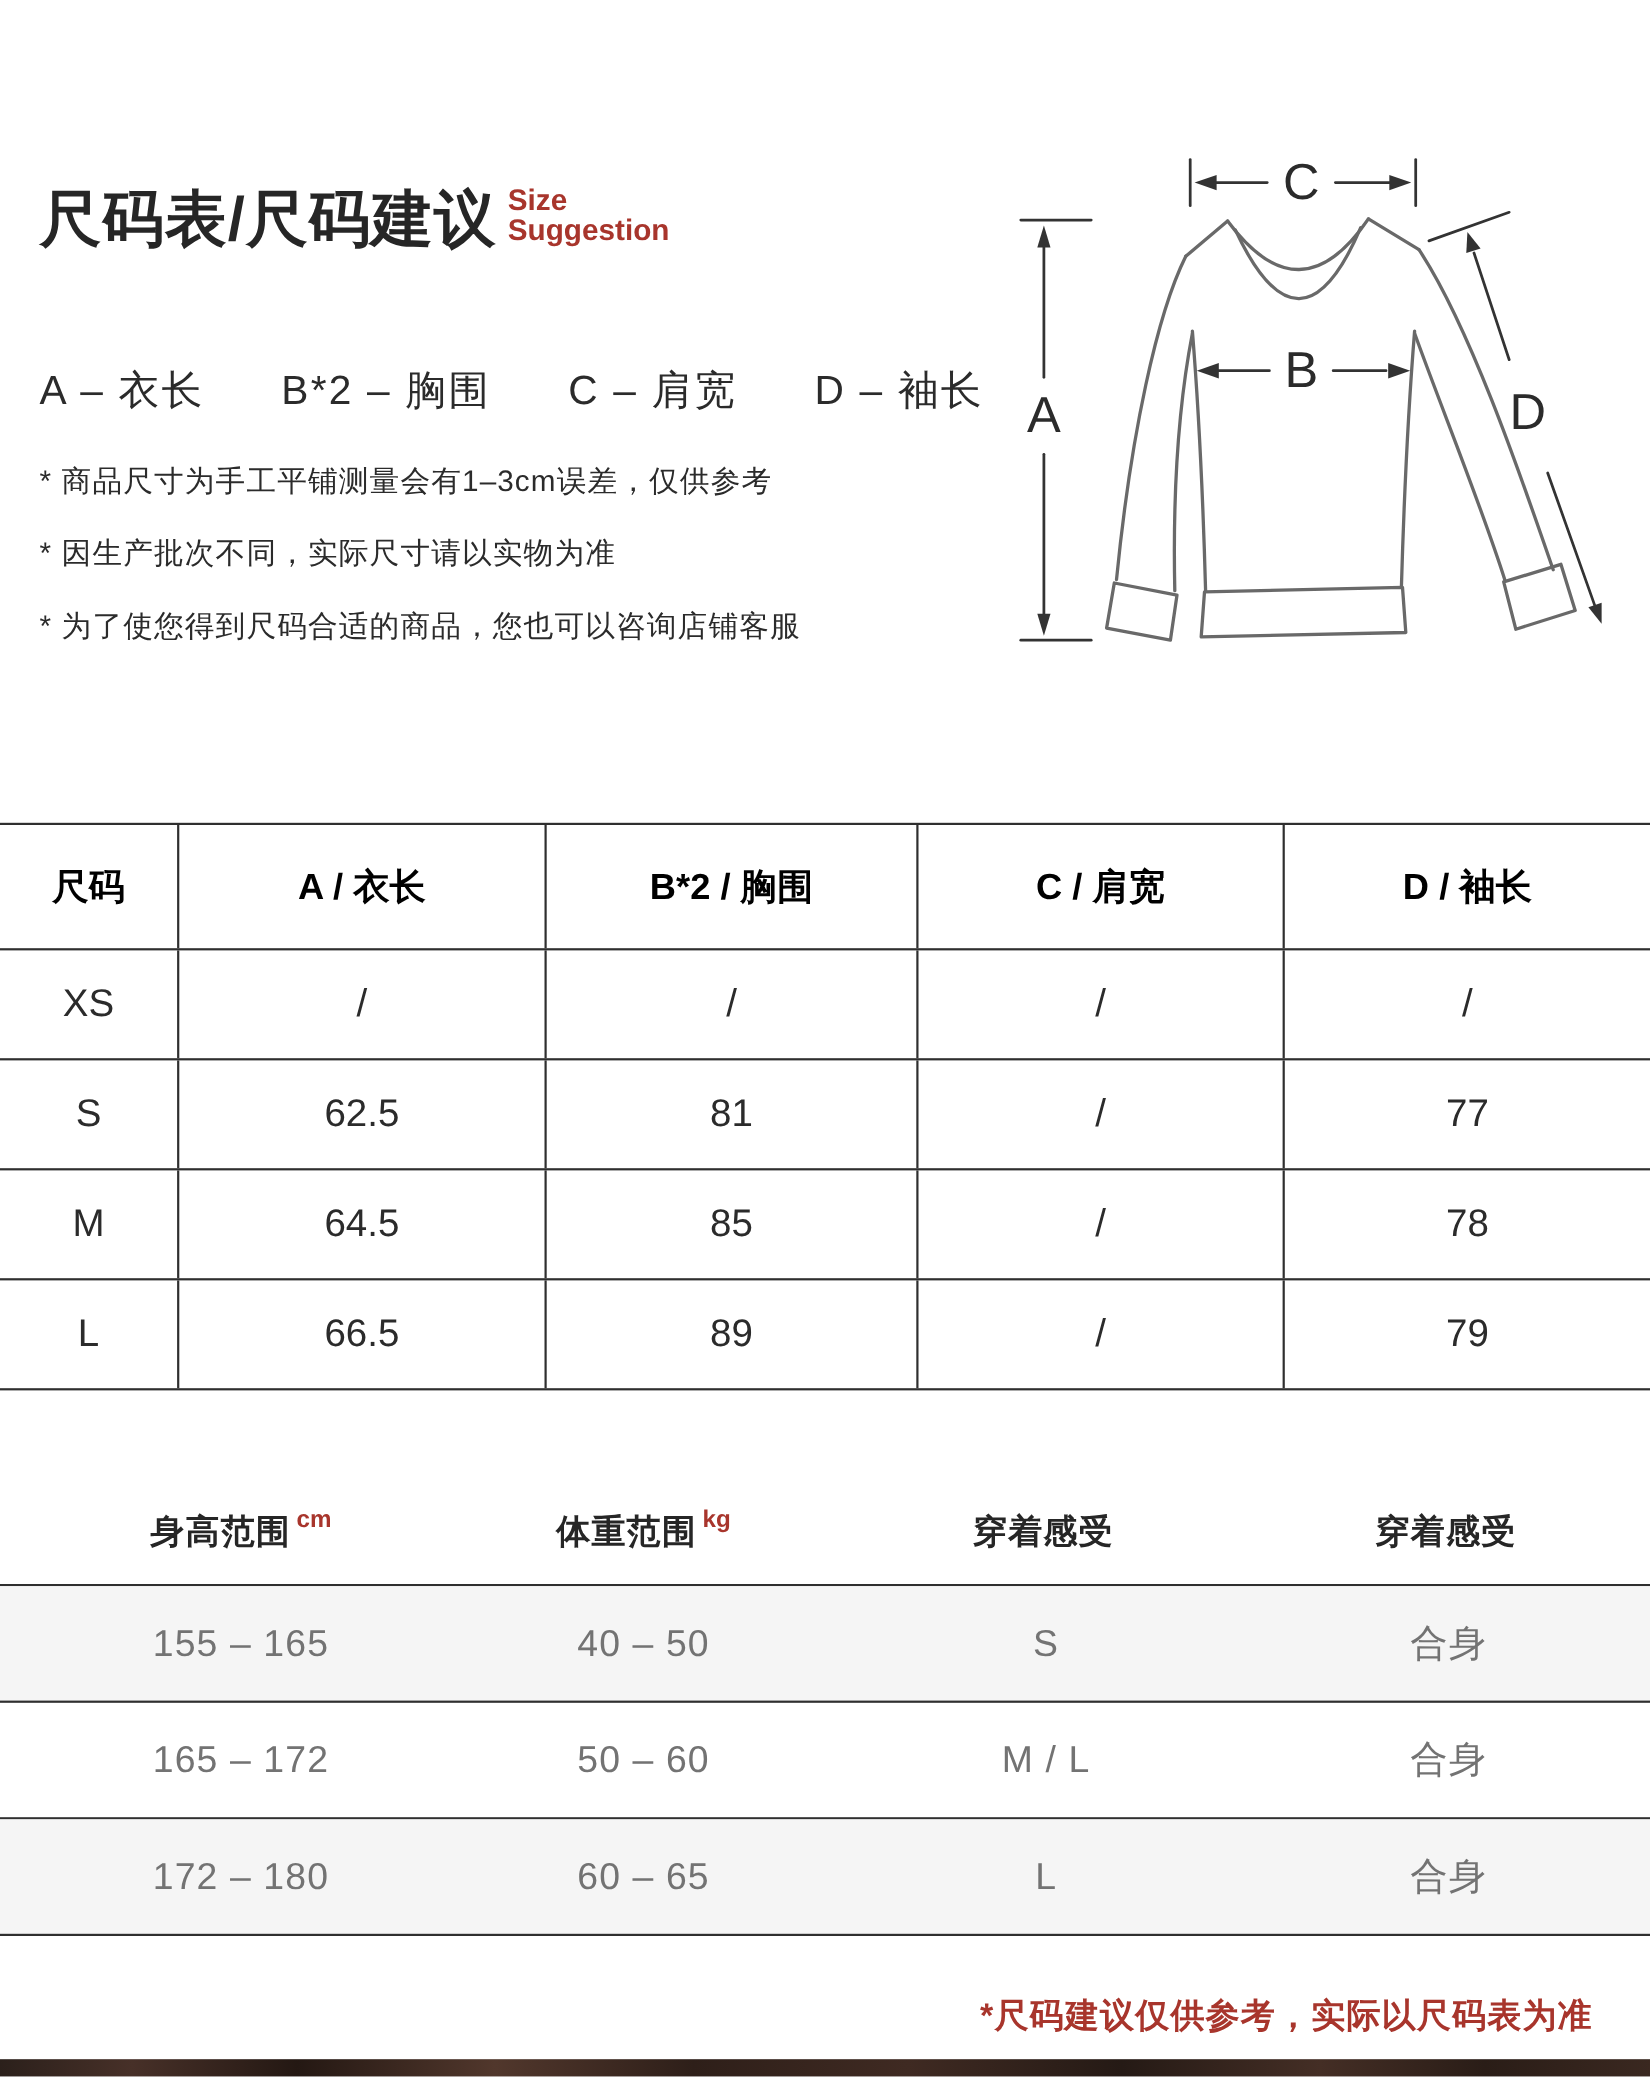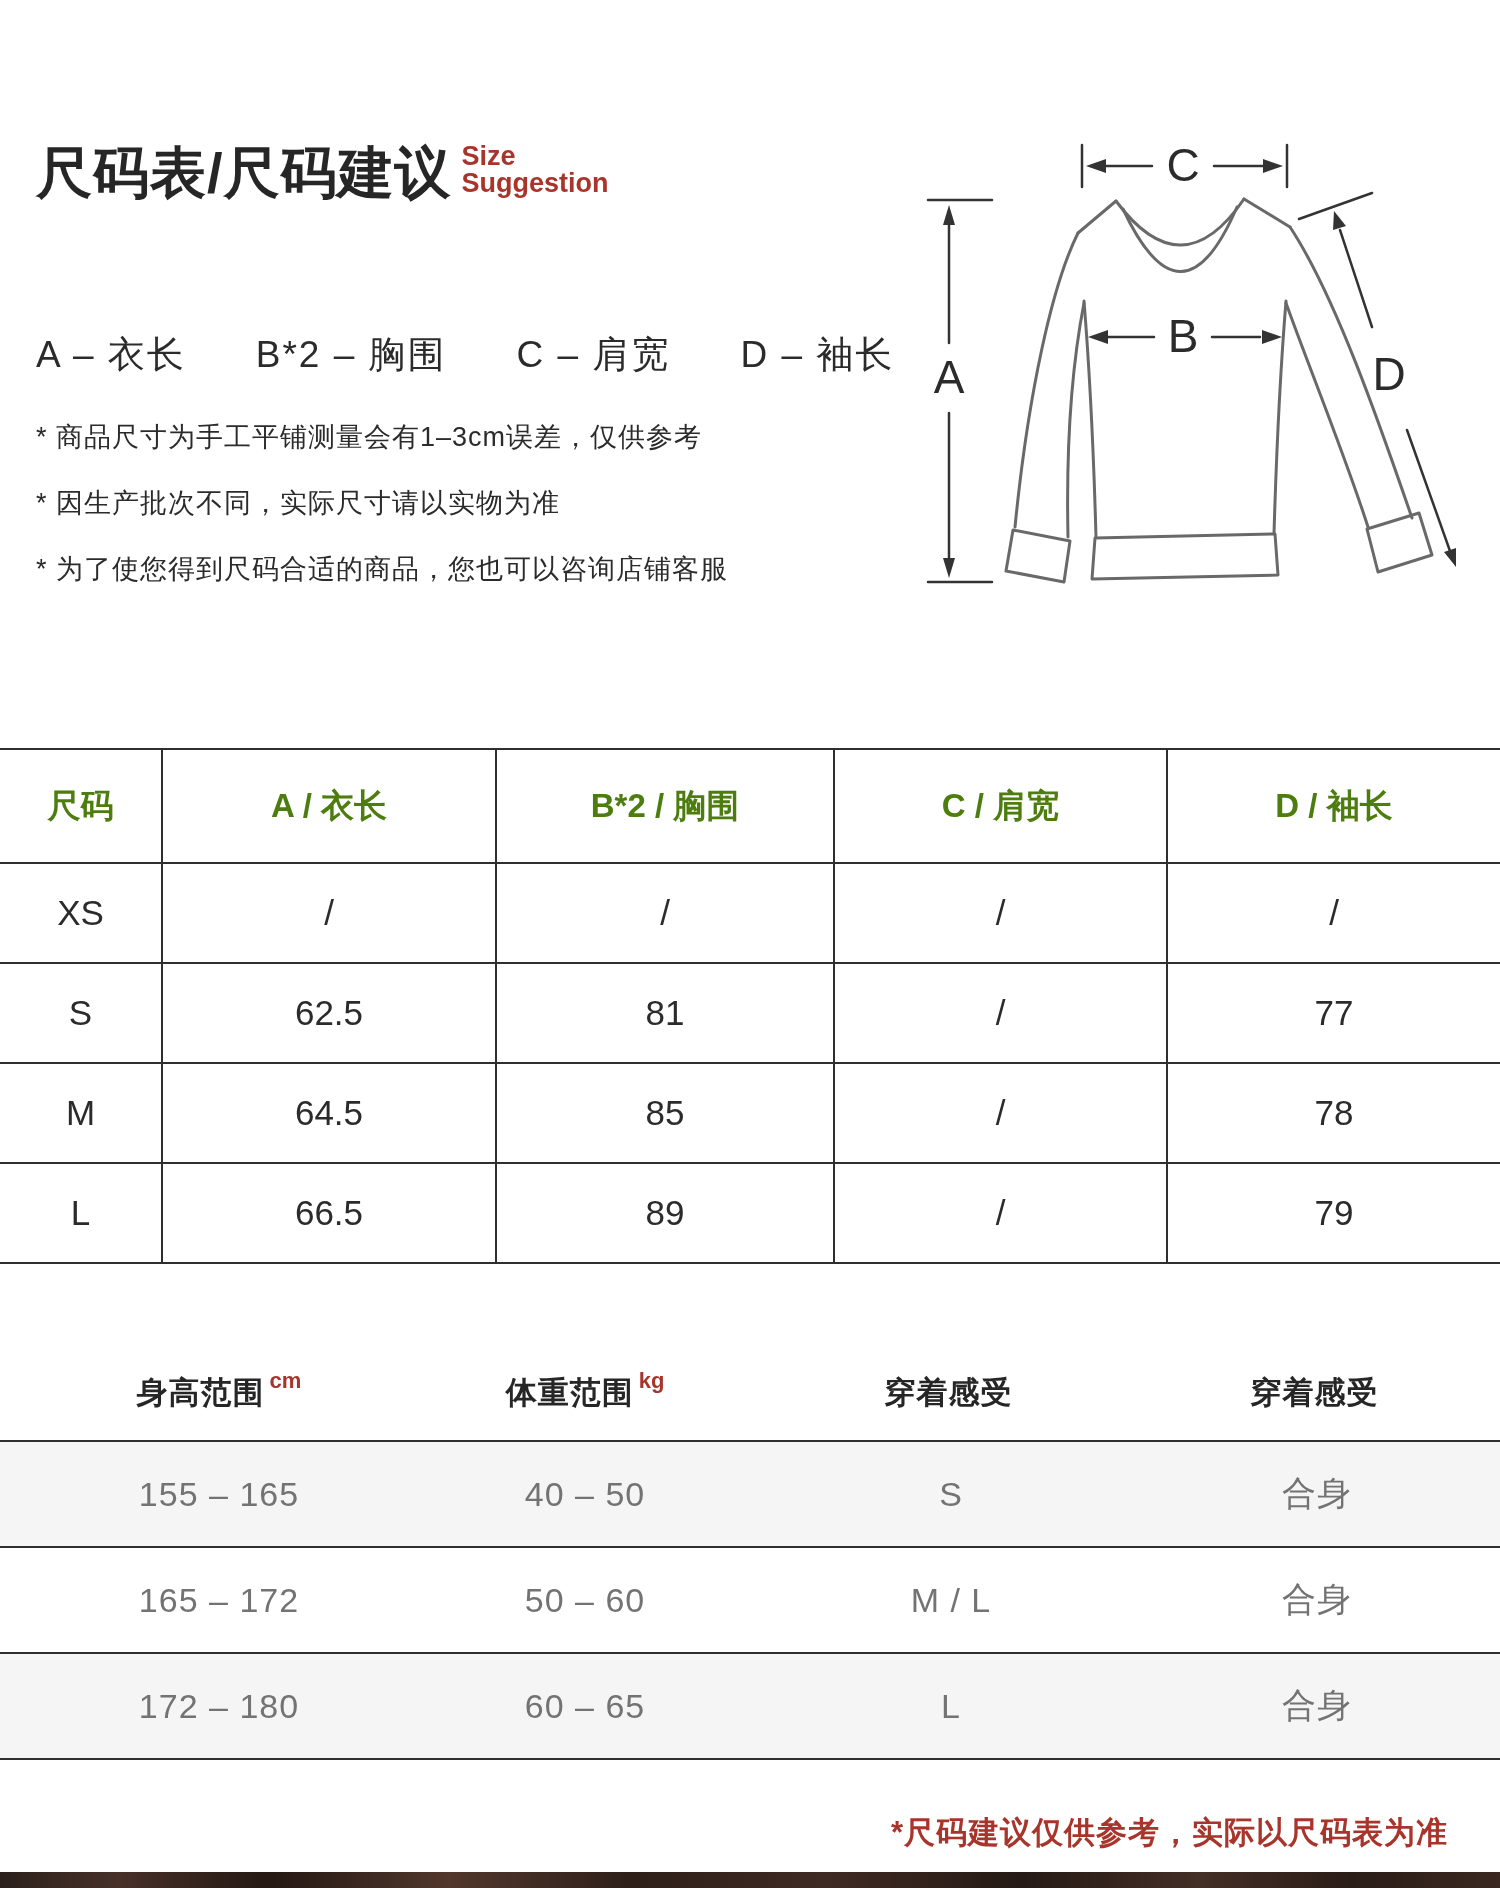--- a/index.html
+++ b/index.html
@@ -4,21 +4,21 @@
 <style>
   html,body { margin:0; padding:0; background:#ffffff; }
   .page {
     position:relative; width:1500px; height:1888px; background:#ffffff;
     overflow:hidden; font-family:"Liberation Sans","DejaVu Sans",sans-serif;
     color:#272727;
   }
 
   
   .title-row { position:absolute; left:36px; top:142px; display:flex; align-items:flex-end; }
-  .page-title { font-size:56px; font-weight:700; letter-spacing:1px; color:#262626; line-height:1.1; }
+  .page-title { font-size:56px; font-weight:700; letter-spacing:1px; color:#262626; line-height:1.1;margin-top:26px; }
   .subtitle { color:#a8352c; font-size:27px; font-weight:700; line-height:1.02; margin-left:10px; padding-bottom:6px; }
 
   
   .legend { position:absolute; left:36px; top:330px; display:flex; gap:70px; font-size:37px; color:#2b2b2b; letter-spacing:2px; }
 
   
   .notes { position:absolute; left:36px; top:404px; font-size:27px; color:#2b2b2b; letter-spacing:1px; }
   .notes div { height:66px; line-height:66px; }
 
   
@@ -28,21 +28,21 @@
   .garment { stroke:#696969; stroke-width:3; fill:none; stroke-linejoin:round; stroke-linecap:round; }
   .dimlabel { fill:#2b2b2b; font-size:46px; font-family:"Liberation Sans","DejaVu Sans",sans-serif; text-anchor:middle; }
 
   
   .size-table { position:absolute; left:0; top:748px; width:1500px; border-top:2px solid #2f2f2f; }
   .st-row { display:grid; grid-template-columns:163fr 334fr 338fr 333fr 332fr; border-bottom:2px solid #2f2f2f; }
   .st-row.header { height:112px; }
   .st-row.data { height:98px; }
   .st-cell { display:flex; align-items:center; justify-content:center; border-right:2px solid #2f2f2f; font-size:35px; color:#2b2b2b; }
   .st-cell:last-child { border-right:none; }
-  .st-row.header .st-cell { font-size:33px; font-weight:600; color:#4d7c0f; }
+  .st-row.header .st-cell { font-size:33px; font-weight:600; color:#000000; }
 
   
   .sg-table { position:absolute; left:0; top:1346px; width:1500px; }
   .sg-row { display:grid; grid-template-columns:1fr 1fr 1fr 1fr;padding-left:36px; }
   .sg-row.header { height:94px; border-bottom:2px solid #2f2f2f; }
   .sg-row.data { height:104px; border-bottom:2px solid #2f2f2f; }
   .sg-row.data.shaded { background:#f5f5f5; }
   .sg-cell { display:flex; align-items:center; justify-content:center; font-size:34px; color:#737373; letter-spacing:1px; }
   .sg-row.header .sg-cell { font-size:31px; font-weight:600; color:#262626; align-items:center; }
   .sg-unit { font-size:22px; font-weight:700; color:#a8352c; margin-left:5px; transform:translateY(-12px); letter-spacing:0; }

